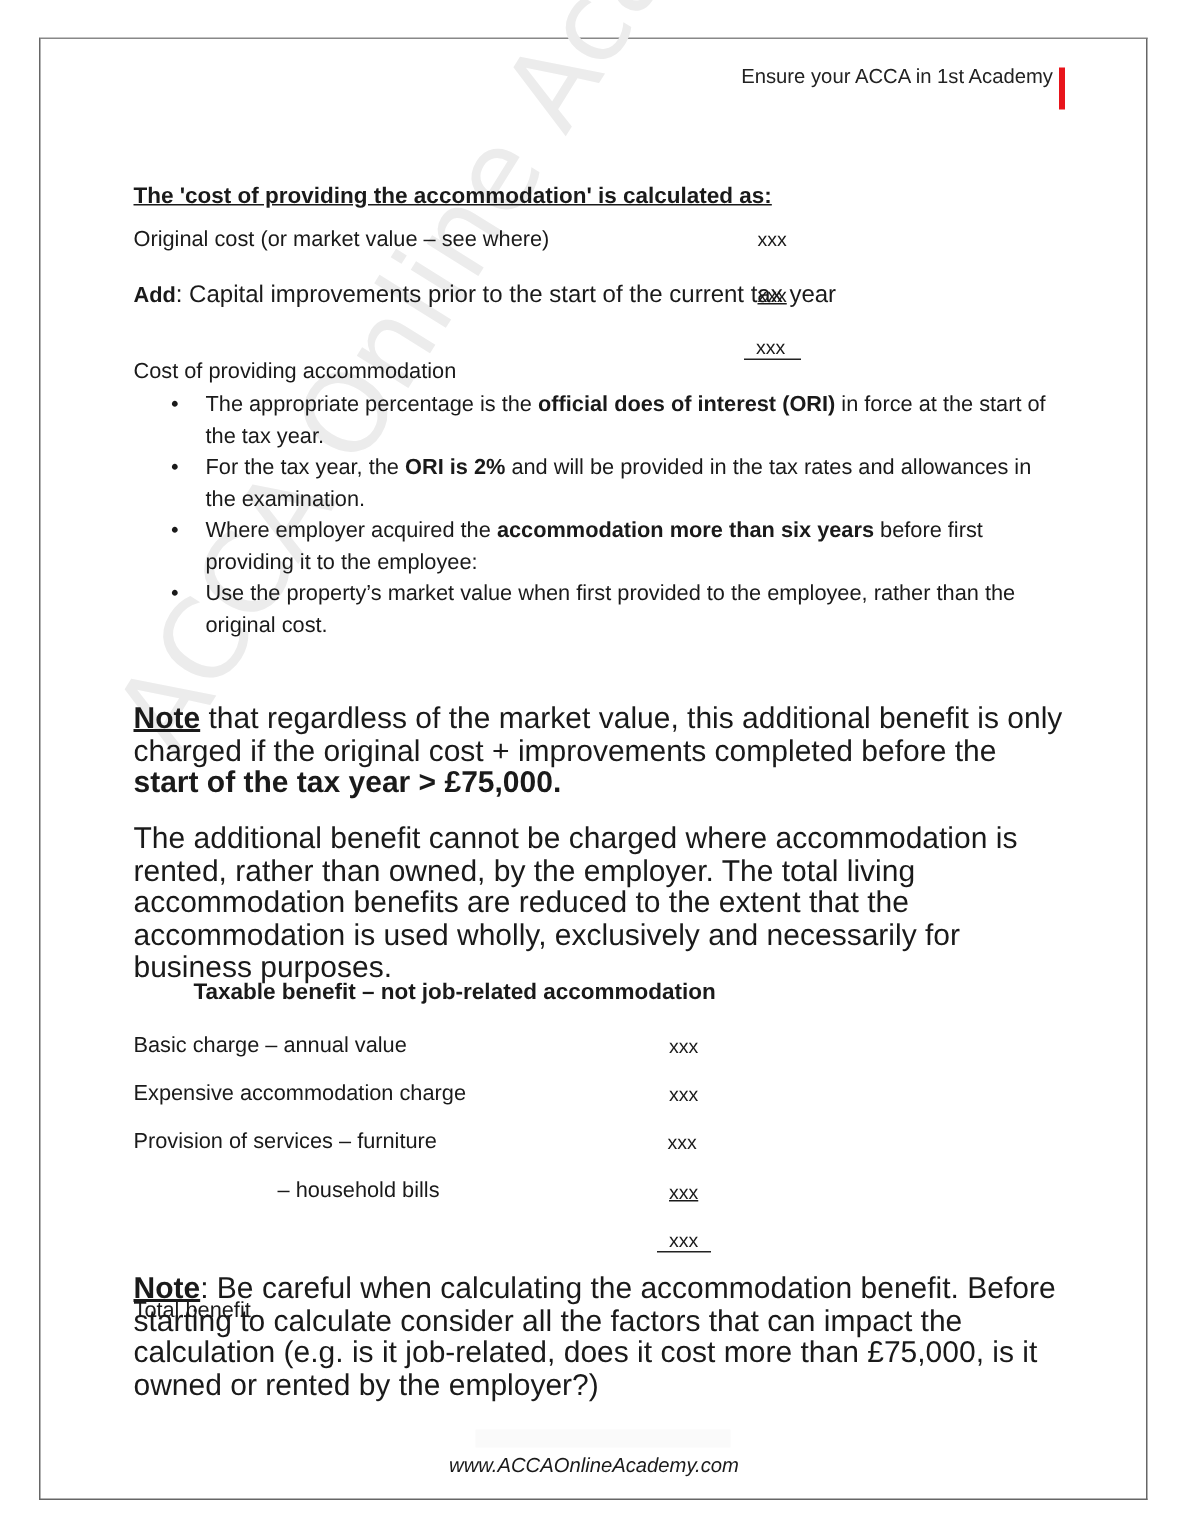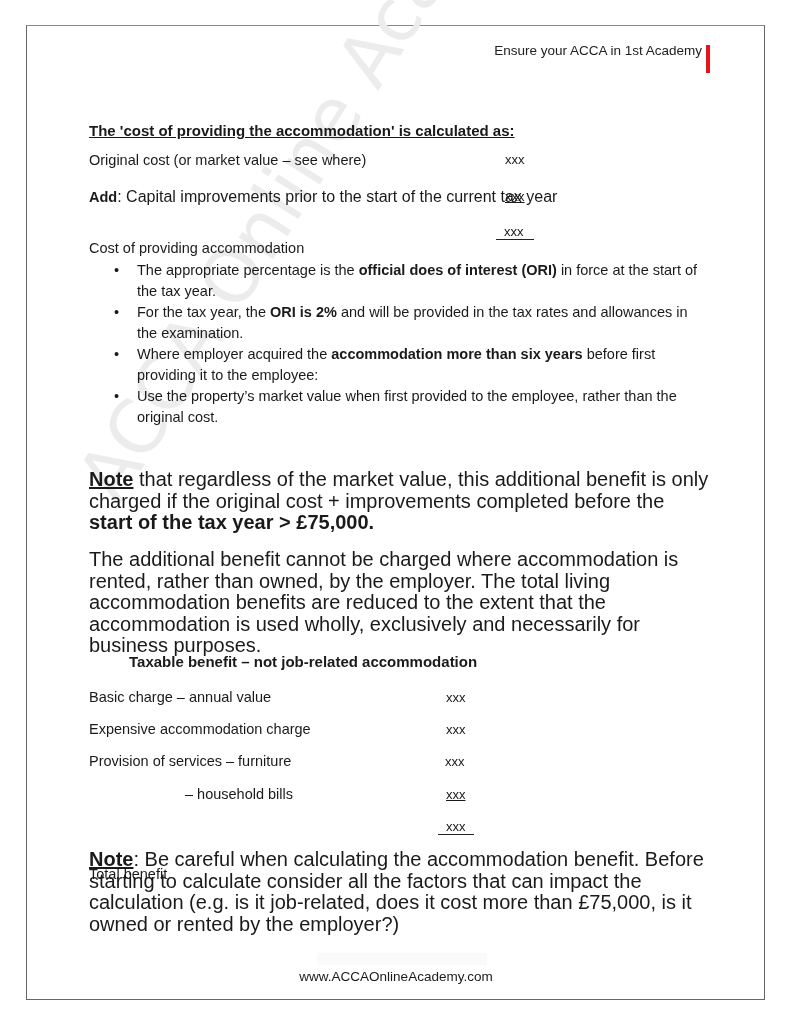--- a/index.html
+++ b/index.html
@@ -16,21 +16,21 @@
   .abs { position: absolute; z-index: 1; font-size: 14.5px; }
   .title1 { left: 89px; top: 122px; font-weight: bold; text-decoration: underline; font-size: 15px; }
   .row { left: 89px; white-space: nowrap; }
   .val { text-align: left; }
   .u { text-decoration: underline; }
   .bullets { left: 110px; top: 260px; width: 590px; margin: 0; padding: 0; list-style: none; font-size: 14.5px; line-height: 21px; }
   .bullets li { position: relative; padding-left: 27px; margin: 0; }
   .bullets li .dot { position: absolute; left: 4px; top: 0; }
   .para { left: 89px; width: 620px; font-size: 20px; line-height: 21.5px; }
   .h2 { left: 89px; top: 653px; font-size: 15px; font-weight: bold; margin-left: 40px; }
-  .footer { left: 0; width: 792px; top: 969px; text-align: center; font-size: 13.5px; }
+  .footer { left: 0; width: 792px; top: 969px; text-align: center; font-size: 13.5px; font-style: italic; }
   .footer-shade { position: absolute; left: 317px; top: 953px; width: 170px; height: 12px; background: #fafafa; }
 </style>
 </head>
 <body>
 
 <div class="page"></div>
 <div class="watermark">ACCA Online Academy.com</div>
 
 <div class="hdr">
   <div>Ensure your ACCA in 1st Academy</div>

